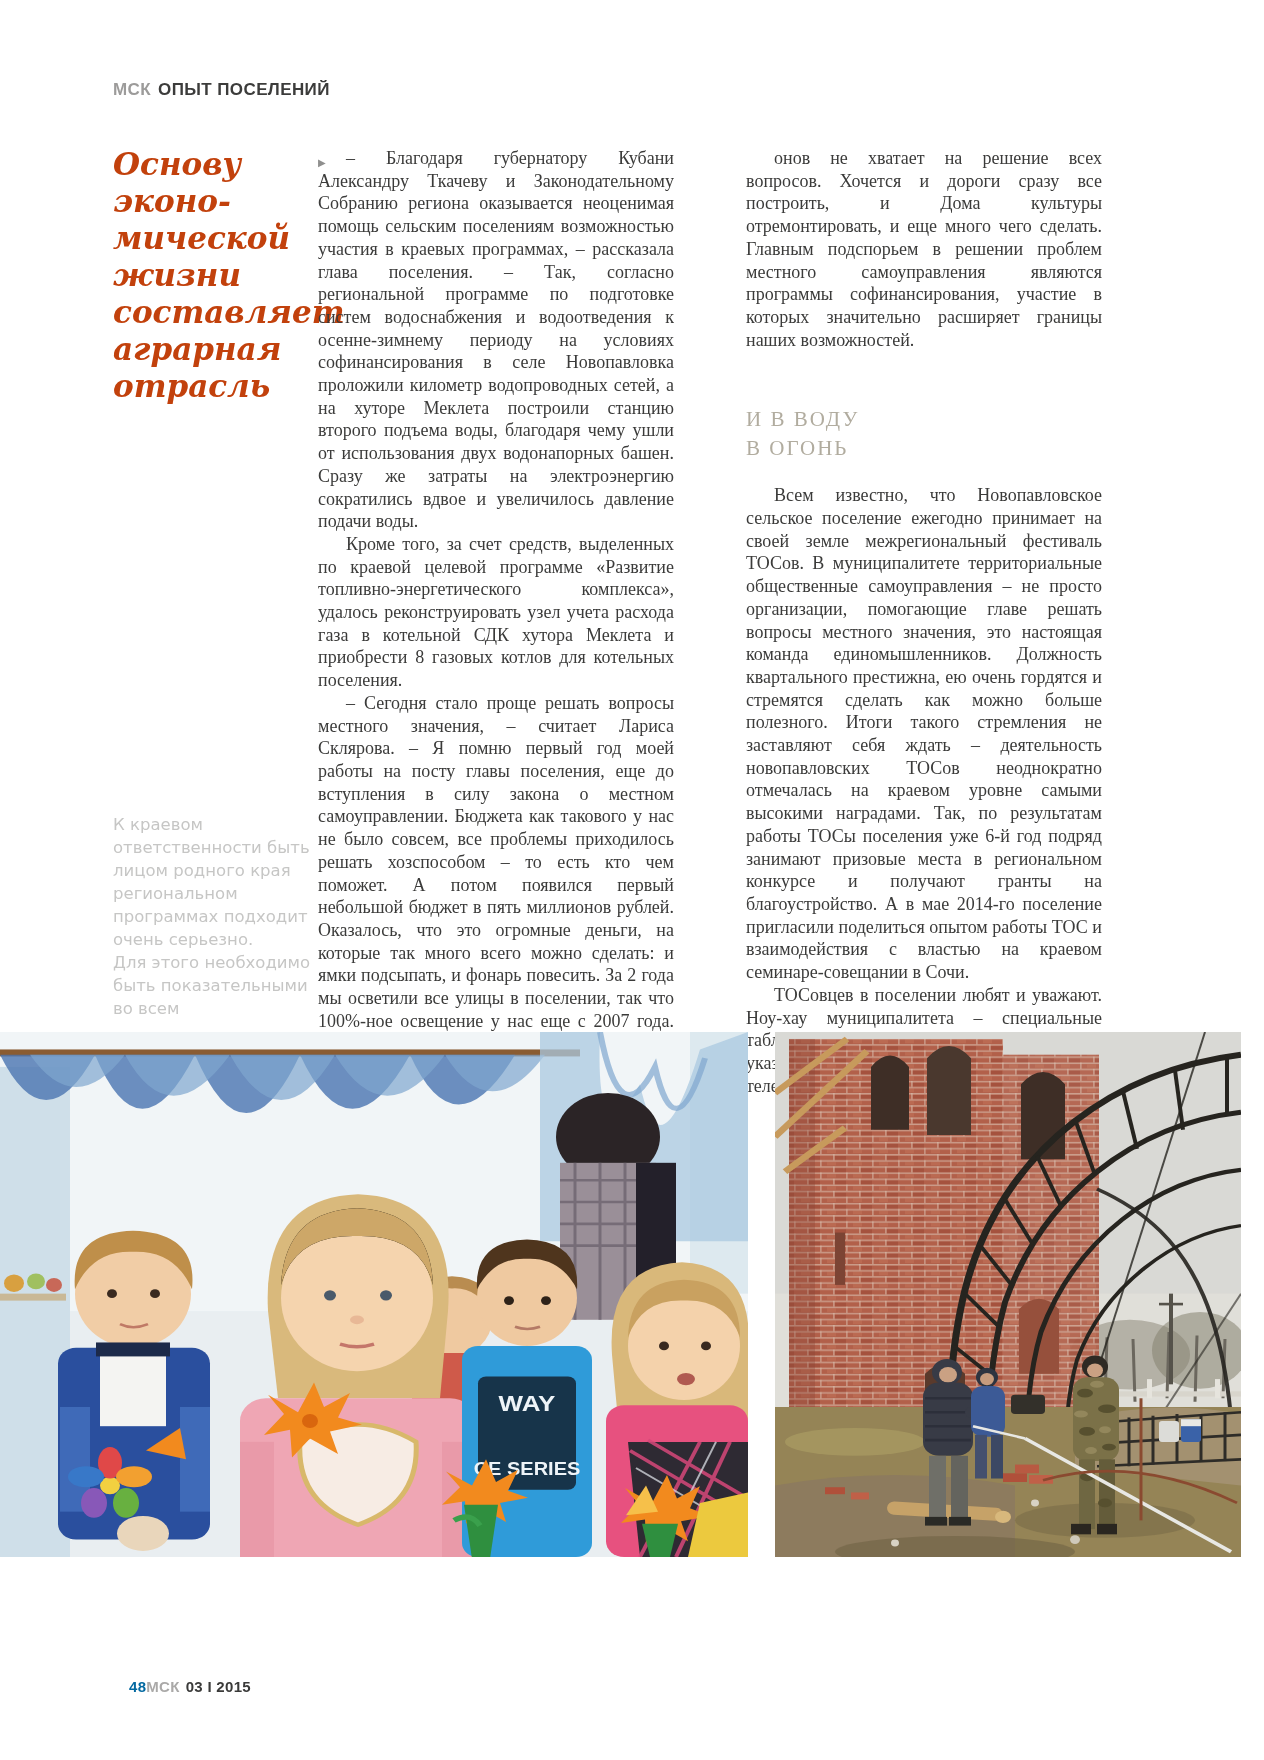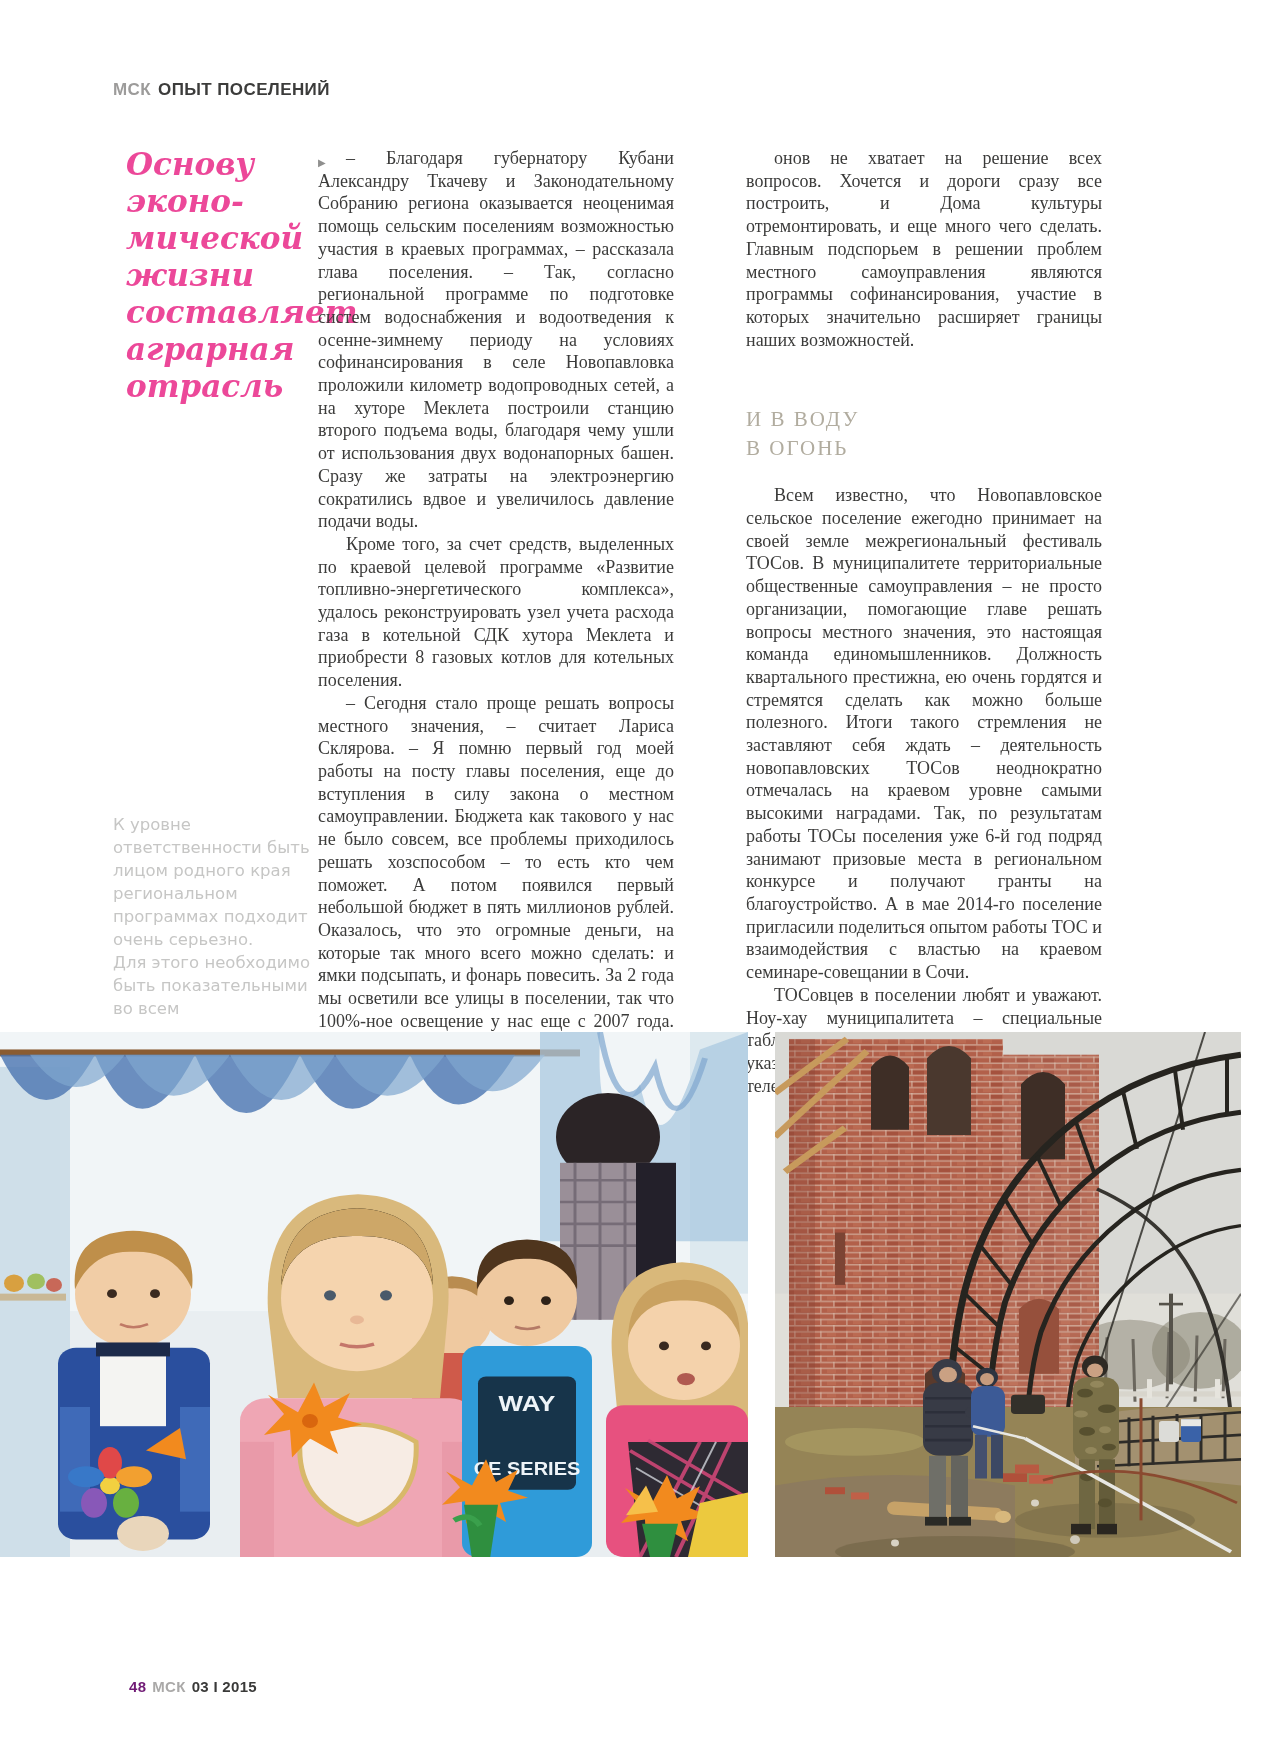--- a/index.html
+++ b/index.html
@@ -10,23 +10,23 @@
   
   .kicker{
     position:absolute;left:113px;top:80px;
     font-family:"Liberation Sans", sans-serif;font-weight:bold;font-size:17px;letter-spacing:.4px;
     white-space:nowrap;
   }
   .kicker .brand{color:#9c9b9a;margin-right:7px;}
   .kicker .section{color:#3c3c3b;}
   
   .deck{
-    position:absolute;left:126px;top:146px;width:215px;
+    position:absolute;left:113px;top:146px;width:215px;
     font-family:"DejaVu Serif", serif;font-style:italic;font-weight:bold;
-    font-size:31px;line-height:37px;color:#ec4899;
+    font-size:31px;line-height:37px;color:#c2410c;
   }
   
   .sidenote{
     position:absolute;left:113px;top:813px;width:210px;
     font-family:"DejaVu Sans", sans-serif;font-size:16.5px;line-height:23px;color:#c6c6c5;
   }
   
   .col{
     position:absolute;top:147px;width:356px;
     font-size:18px;line-height:22.7px;color:#3b3b3a;text-align:justify;
@@ -47,21 +47,21 @@
   
   .photo{position:absolute;top:1032px;height:525px;}
   .photo-left{left:0;width:748px;}
   .photo-right{left:775px;width:466px;}
   .photo svg{display:block;width:100%;height:100%;}
   
   .folio{
     position:absolute;left:129px;top:1678px;
     font-family:"Liberation Sans", sans-serif;font-size:15px;letter-spacing:.3px;white-space:nowrap;
   }
-  .folio .num{color:#701a75;font-weight:bold;margin-right:6px;}
+  .folio .num{color:#0369a1;font-weight:bold;}
   .folio .brand{color:#aaa9a8;font-weight:bold;margin-right:6px;}
   .folio .issue{color:#3a3a39;font-weight:bold;margin-top:7px;}
 </style>
 </head>
 <body>
 
 <div class="page">
 
   <div class="kicker">
     <span class="brand">МСК</span><span class="section">ОПЫТ ПОСЕЛЕНИЙ</span>
@@ -71,21 +71,21 @@
     <div>Основу</div>
     <div>эконо-</div>
     <div>мической</div>
     <div>жизни</div>
     <div>составляет</div>
     <div>аграрная</div>
     <div>отрасль</div>
   </div>
 
   <div class="sidenote">
-    <div>К уровне</div>
+    <div>К краевом</div>
     <div>ответственности быть</div>
     <div>лицом родного края</div>
     <div>региональном</div>
     <div>программах подходит</div>
     <div>очень серьезно.</div>
     <div>Для этого необходимо</div>
     <div>быть показательными</div>
     <div>во всем</div>
   </div>
 

